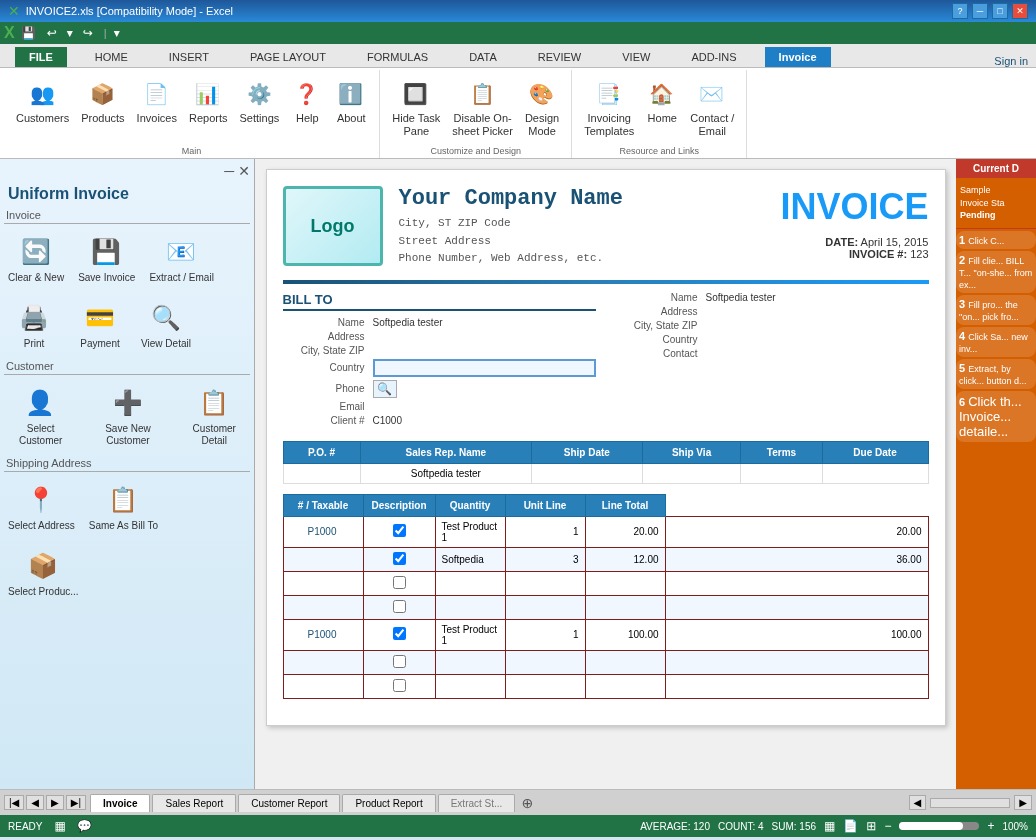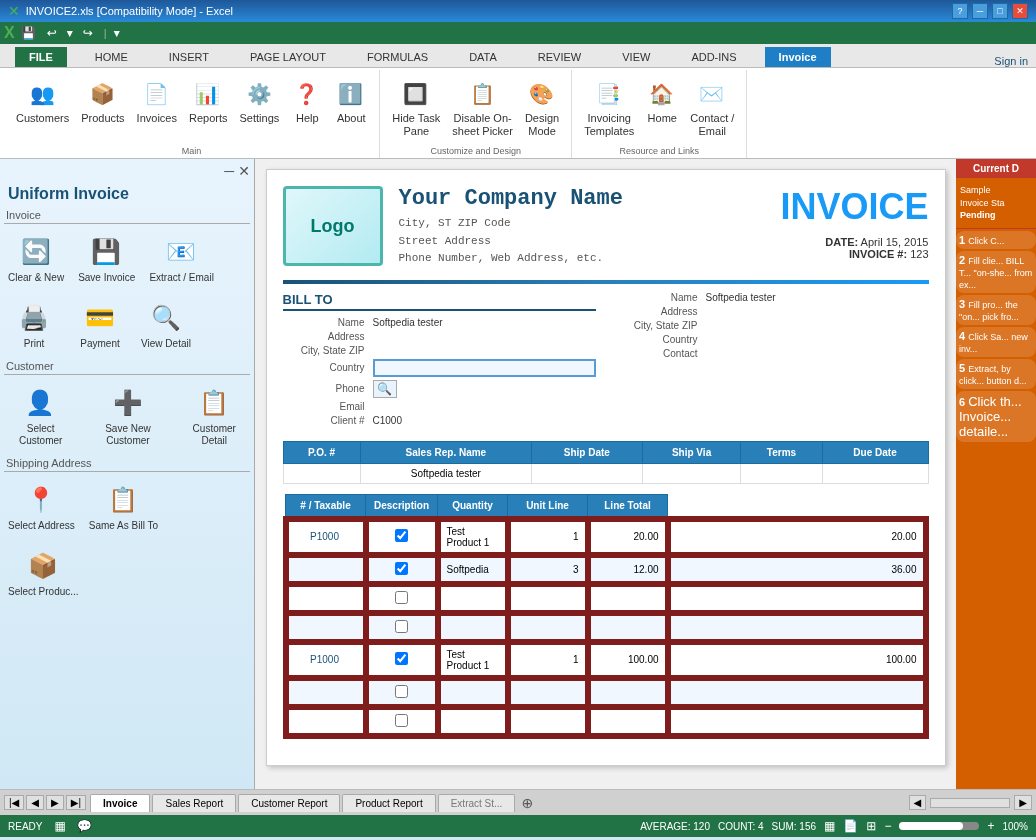--- a/index.html
+++ b/index.html
@@ -71,21 +71,21 @@
     .field-value { flex: 1; font-size: 10px; color: #333; }
     .field-input { flex: 1; height: 18px; border: 1px solid #5b9bd5; background: #f0f7ff; font-size: 10px; }
 
     .order-table { width: 100%; border-collapse: collapse; margin-bottom: 10px; }
     .order-table th { background: #2980b9; color: white; padding: 5px 8px; font-size: 10px; text-align: center; border: 1px solid #1a6b9e; }
     .order-table td { padding: 4px 8px; font-size: 10px; border: 1px solid #ddd; text-align: center; }
     .order-table tr:nth-child(even) { background: #f0f7ff; }
 
     .items-table { width: 100%; border-collapse: collapse; margin-bottom: 10px; }
     .items-table th { background: #2980b9; color: white; padding: 5px 8px; font-size: 10px; text-align: center; border: 1px solid #1a6b9e; }
-    .items-table td { padding: 4px 6px; font-size: 10px; border: 6px solid #7f1d1d; }
+    .items-table td { padding: 4px 6px; font-size: 10px; border: 1px solid #7f1d1d; }
     .sheet-tab { padding: 3px 12px; font-size: 10px; cursor: pointer; border: 1px solid #aaa; border-bottom: none; background: #e8e8e8; border-radius: 2px 2px 0 0; }
     .sheet-tab.active { background: white; font-weight: bold; }
     .tab-nav { display: flex; align-items: center; gap: 2px; padding-right: 4px; }
     .tab-nav-btn { font-size: 10px; cursor: pointer; border: 1px solid #aaa; background: #e0e0e0; padding: 1px 4px; }
 
     
     .status-bar { background: #217346; color: white; height: 22px; display: flex; align-items: center; justify-content: space-between; padding: 0 8px; font-size: 10px; }
     .status-right { display: flex; gap: 8px; align-items: center; }
 
     

